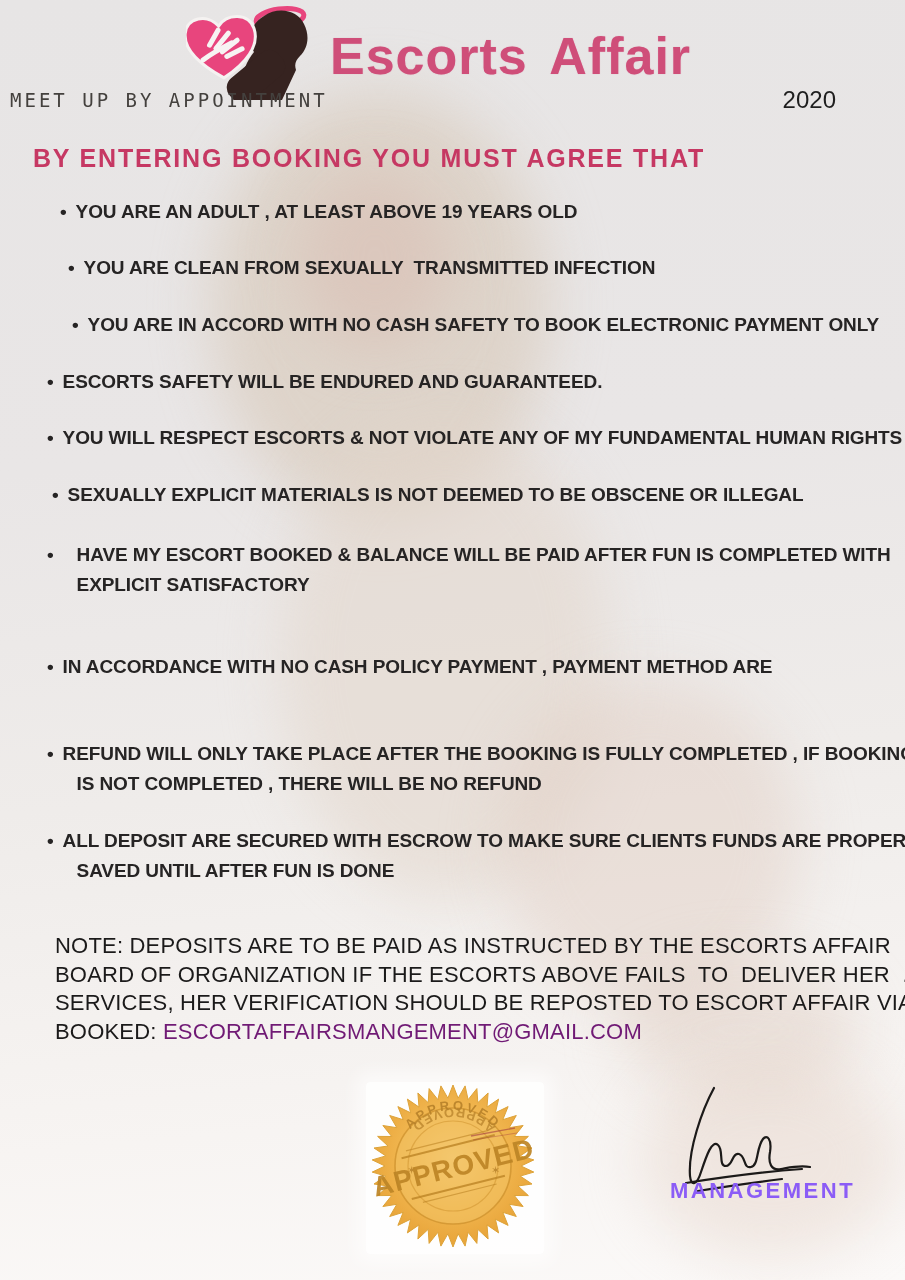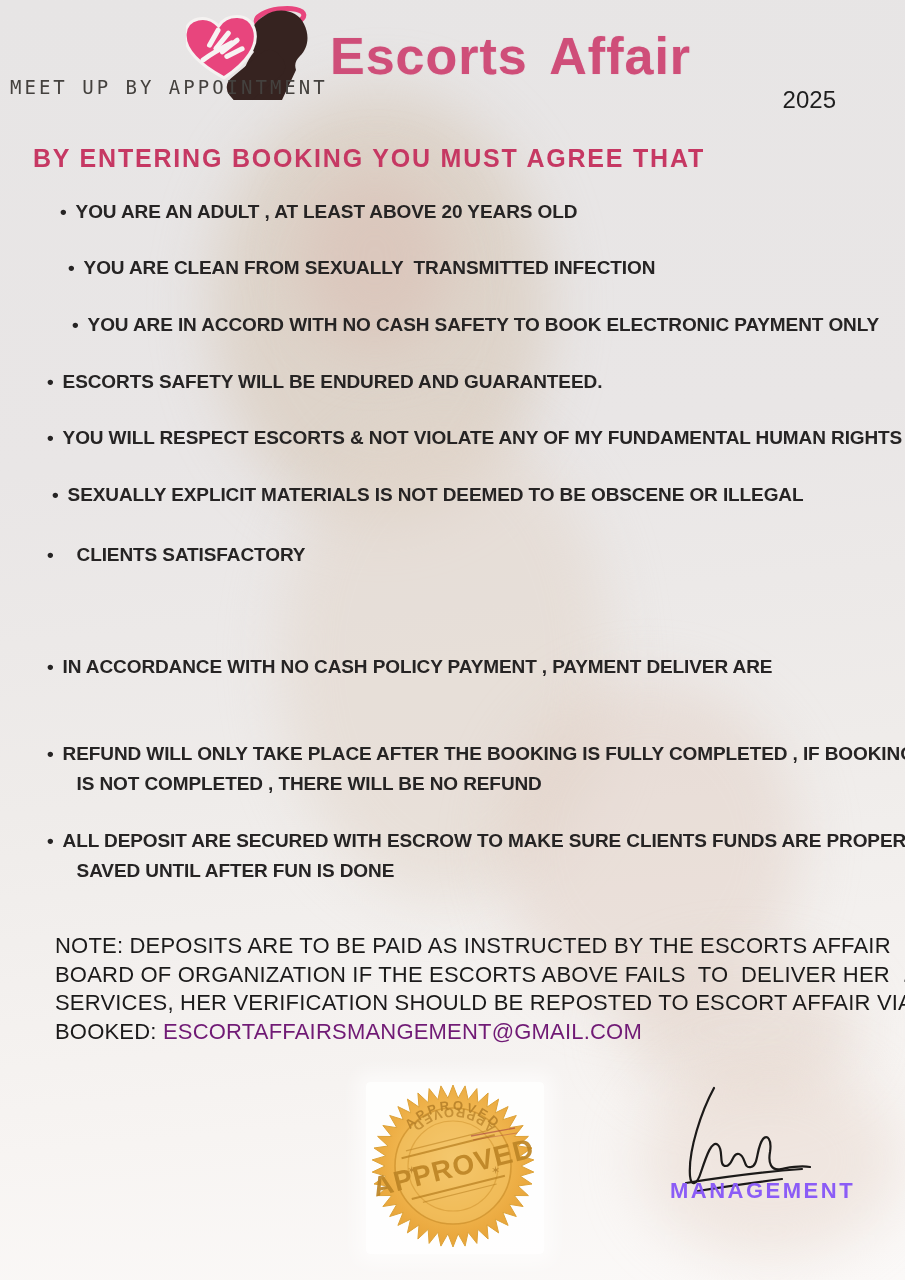--- a/index.html
+++ b/index.html
@@ -15,21 +15,21 @@
   .g-face{left:300px;top:170px;width:150px;height:180px;background:rgba(216,190,179,.55);}
   .g-body{left:280px;top:420px;width:330px;height:480px;background:rgba(226,213,203,.55);}
   .g-leg{left:500px;top:680px;width:300px;height:330px;background:rgba(223,203,192,.45);}
   .g-foot{left:620px;top:960px;width:240px;height:140px;background:rgba(221,199,188,.4);}
   .g-hand{left:640px;top:1060px;width:260px;height:200px;background:rgba(228,210,200,.45);}
 
   .abs{position:absolute;}
 
   
   .brand-text{left:330px;top:26px;font-size:52px;font-weight:bold;letter-spacing:1px;color:#cf4e79;word-spacing:8px;text-shadow:0 0 1px rgba(207,78,121,.4);}
-  .tagline{left:10px;top:76px;font-family:"DejaVu Sans Mono","Liberation Mono",monospace;font-size:19px;letter-spacing:3px;color:#44413e;}
+  .tagline{left:10px;top:89px;font-family:"DejaVu Sans Mono","Liberation Mono",monospace;font-size:19px;letter-spacing:3px;color:#44413e;}
   .year{right:69px;top:86px;font-size:24px;color:#1f1f1f;}
 
   .heading{left:0;top:144px;width:738px;text-align:center;font-size:25px;font-weight:bold;letter-spacing:1.8px;color:#c63863;}
 
   
   .term{position:absolute;display:flex;align-items:flex-start;color:#262424;font-weight:bold;font-size:19px;letter-spacing:-0.1px;line-height:30px;}
   .term .dot{margin-right:9px;font-size:19px;}
   .term .t span{display:block;white-space:pre;}
   .term .t span.cont{padding-left:14px;}
   .t1{left:60px;top:197px;}
@@ -79,28 +79,28 @@
   <g stroke="#f7f4f3" stroke-width="5" stroke-linecap="round" fill="none" transform="rotate(-6 35 45)">
     <path d="M16 54 C 26 48 36 44 46 40"></path>
     <path d="M30 44 L 44 30"></path>
     <path d="M36 48 L 52 38"></path>
     <path d="M40 53 L 56 47"></path>
     <path d="M24 40 L 34 26"></path>
   </g>
 </svg>
 <div class="abs brand-text">Escorts Affair</div>
 <div class="abs tagline">MEET UP BY APPOINTMENT</div>
-<div class="abs year">2025</div>
+<div class="abs year">2020</div>
 
 <div class="abs heading">BY ENTERING BOOKING YOU MUST AGREE THAT</div>
 
 <div class="term t1">
   <span class="dot">•</span>
   <div class="t">
-      <span>YOU ARE AN ADULT , AT LEAST ABOVE 20 YEARS OLD</span>
+      <span>YOU ARE AN ADULT , AT LEAST ABOVE 19 YEARS OLD</span>
     </div>
 </div>
 <div class="term t2">
   <span class="dot">•</span>
   <div class="t">
       <span>YOU ARE CLEAN FROM SEXUALLY  TRANSMITTED INFECTION</span>
     </div>
 </div>
 <div class="term t3">
   <span class="dot">•</span>
@@ -122,27 +122,28 @@
 </div>
 <div class="term t6">
   <span class="dot">•</span>
   <div class="t">
       <span>SEXUALLY EXPLICIT MATERIALS IS NOT DEEMED TO BE OBSCENE OR ILLEGAL</span>
     </div>
 </div>
 <div class="term t7">
   <span class="dot">•</span>
   <div class="t">
-    <span class="cont">CLIENTS SATISFACTORY</span>
+    <span class="cont">HAVE MY ESCORT BOOKED &amp; BALANCE WILL BE PAID AFTER FUN IS COMPLETED WITH</span>
+    <span class="cont">EXPLICIT SATISFACTORY</span>
   </div>
 </div>
 <div class="term t8">
   <span class="dot">•</span>
   <div class="t">
-    <span>IN ACCORDANCE WITH NO CASH POLICY PAYMENT , PAYMENT DELIVER ARE</span>
+    <span>IN ACCORDANCE WITH NO CASH POLICY PAYMENT , PAYMENT METHOD ARE</span>
   </div>
 </div>
 <div class="term t9">
   <span class="dot">•</span>
   <div class="t">
     <span>REFUND WILL ONLY TAKE PLACE AFTER THE BOOKING IS FULLY COMPLETED , IF BOOKING</span>
     <span class="cont">IS NOT COMPLETED , THERE WILL BE NO REFUND</span>
   </div>
 </div>
 <div class="term t10">

